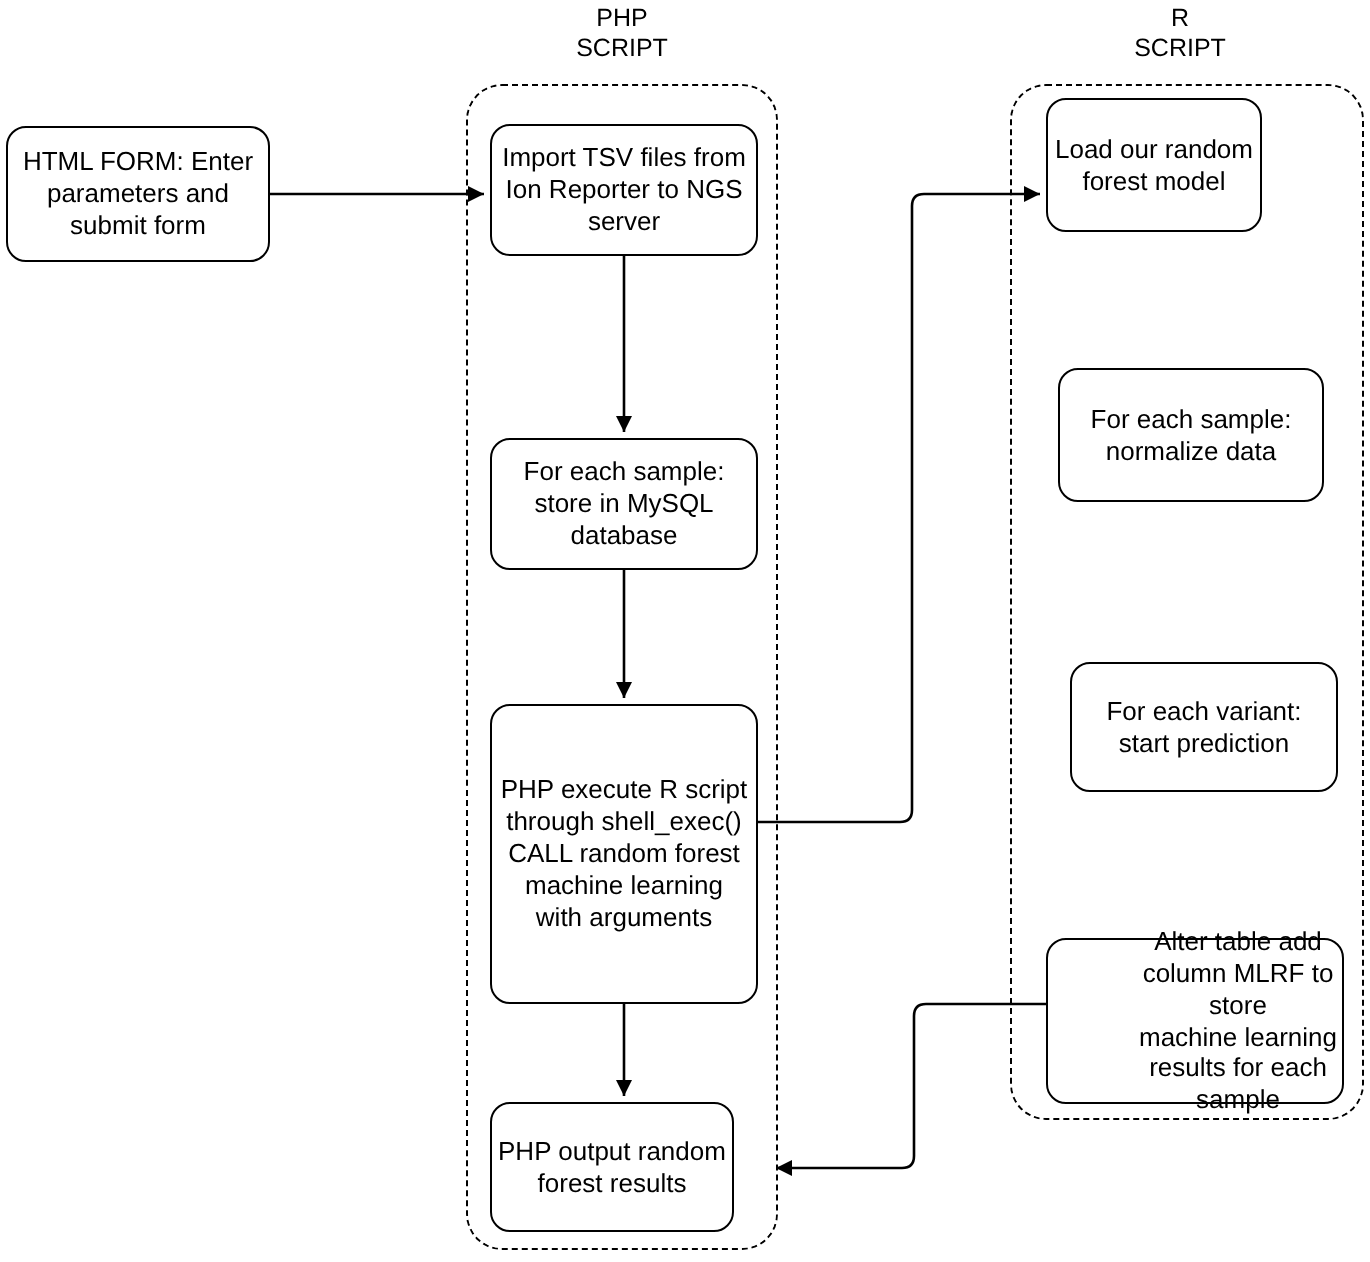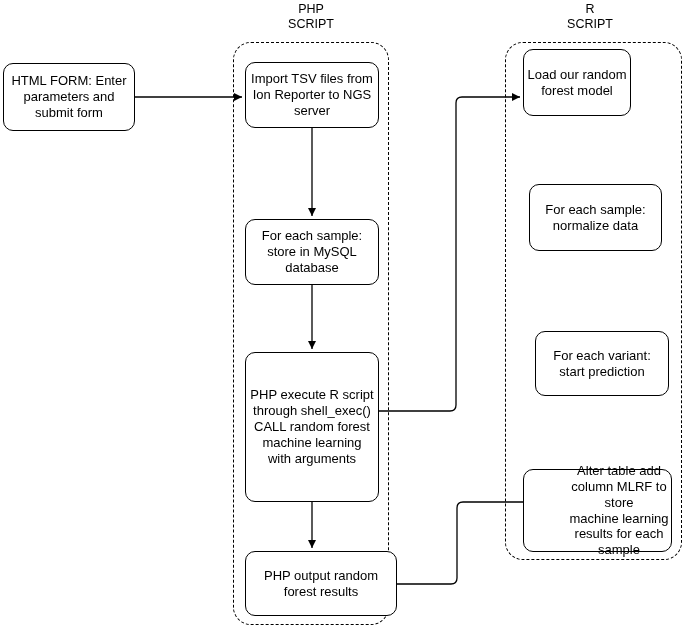--- a/index.html
+++ b/index.html
@@ -52,21 +52,21 @@
     line-height: 1.22;
     color: #000000;
     white-space: pre-line;
     padding: 2px;
   }
   
   #n-html-form   { left: 3px;   top: 63px;  width: 132px; height: 68px;  }
   #n-import-tsv  { left: 245px; top: 62px;  width: 134px; height: 66px;  }
   #n-store-mysql { left: 245px; top: 219px; width: 134px; height: 66px;  }
   #n-php-execute { left: 245px; top: 352px; width: 134px; height: 150px; }
-  #n-php-output  { left: 245px; top: 551px; width: 152px; height: 65px;  }
+  #n-php-output  { left: 245px; top: 551px; width: 122px; height: 65px;  }
   #n-load-model  { left: 523px; top: 49px;  width: 108px; height: 67px;  }
   #n-normalize   { left: 529px; top: 184px; width: 133px; height: 67px;  }
   #n-predict     { left: 523px; top: 331px; width: 134px; height: 65px; margin-left: 12px;  }
   #n-alter-table { left: 523px; top: 469px; width: 149px; height: 83px; padding-left: 45px;  }
 
   #c-php { left: 233px; top: 42px; width: 156px; height: 583px; }
   #c-r   { left: 505px; top: 42px; width: 177px; height: 518px; }
 
   #t-php { left: 261px; top: 2px; }
   #t-r   { left: 540px; top: 2px; }

